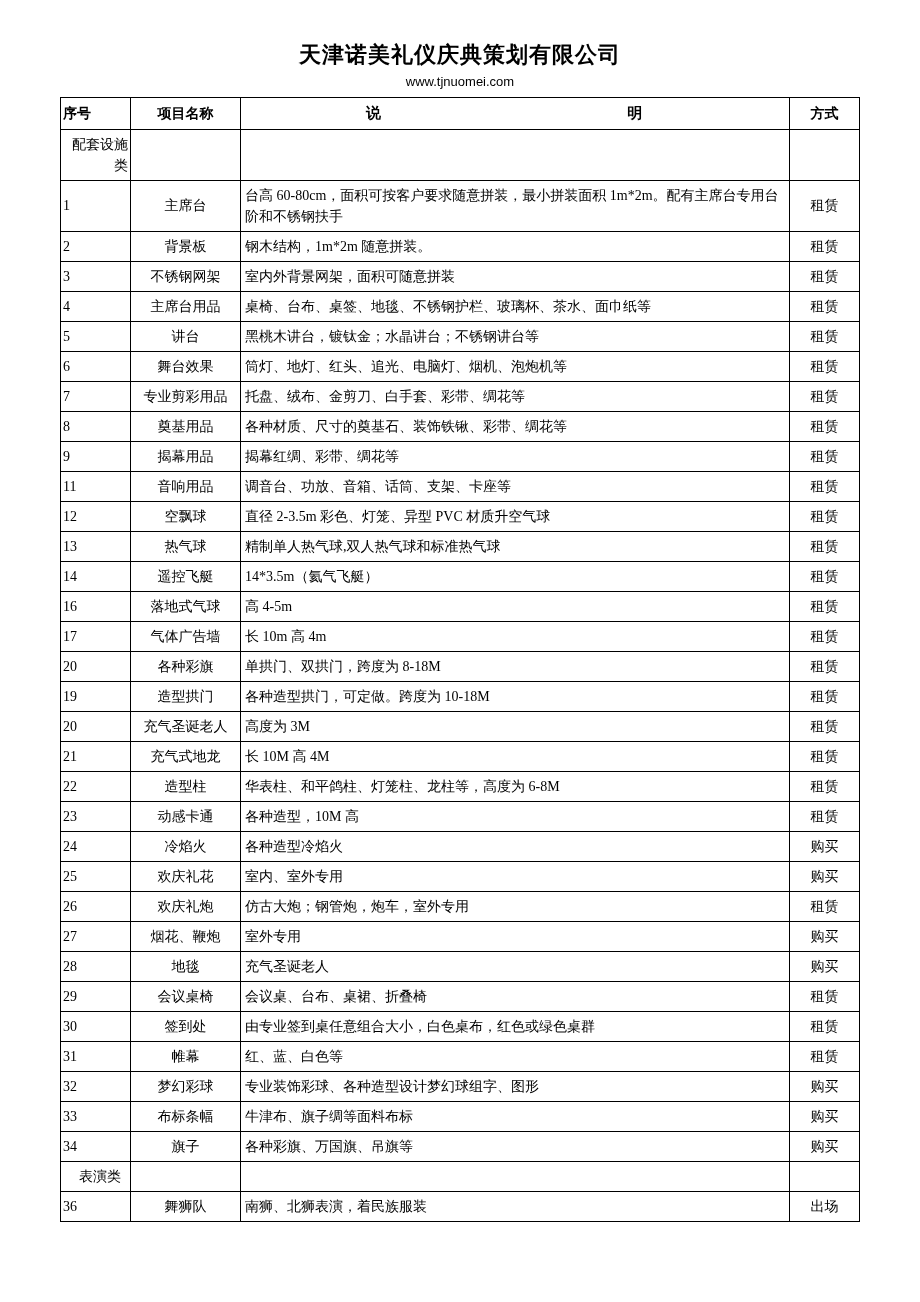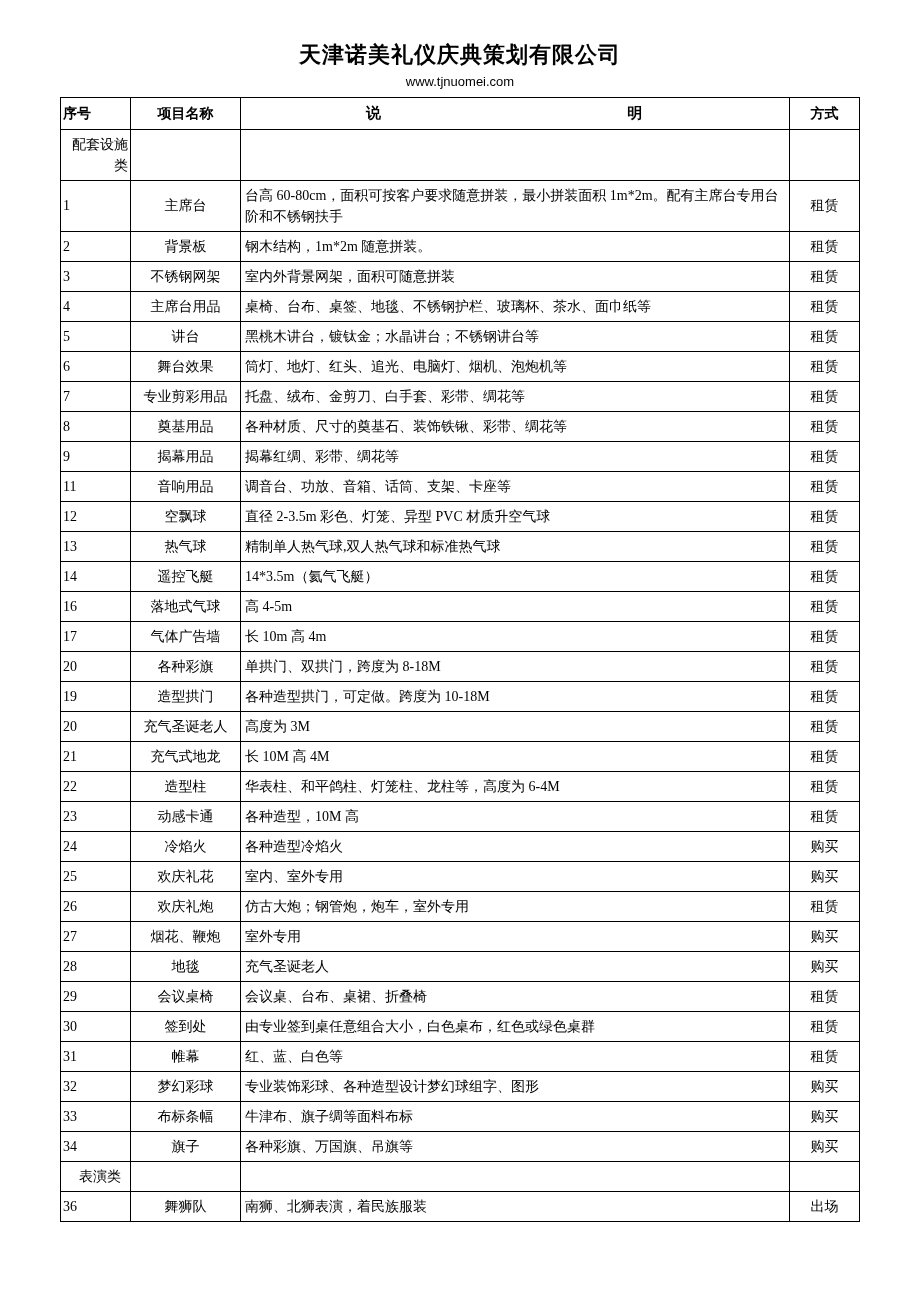--- a/index.html
+++ b/index.html
@@ -201,21 +201,21 @@
       </tr>
       <tr>
         <td class="num">21</td>
         <td class="name">充气式地龙</td>
         <td class="desc">长 10M 高 4M</td>
         <td class="mode">租赁</td>
       </tr>
       <tr>
         <td class="num">22</td>
         <td class="name">造型柱</td>
-        <td class="desc">华表柱、和平鸽柱、灯笼柱、龙柱等，高度为 6-4M</td>
+        <td class="desc">华表柱、和平鸽柱、灯笼柱、龙柱等，高度为 6-8M</td>
         <td class="mode">租赁</td>
       </tr>
       <tr>
         <td class="num">23</td>
         <td class="name">动感卡通</td>
         <td class="desc">各种造型，10M 高</td>
         <td class="mode">租赁</td>
       </tr>
       <tr>
         <td class="num">24</td>

